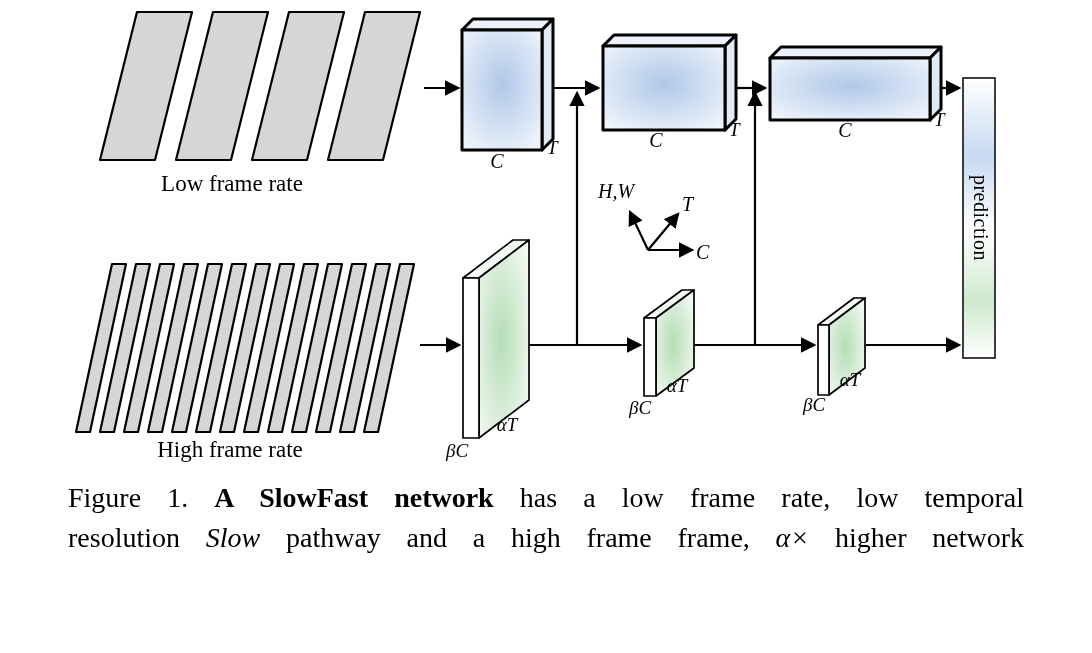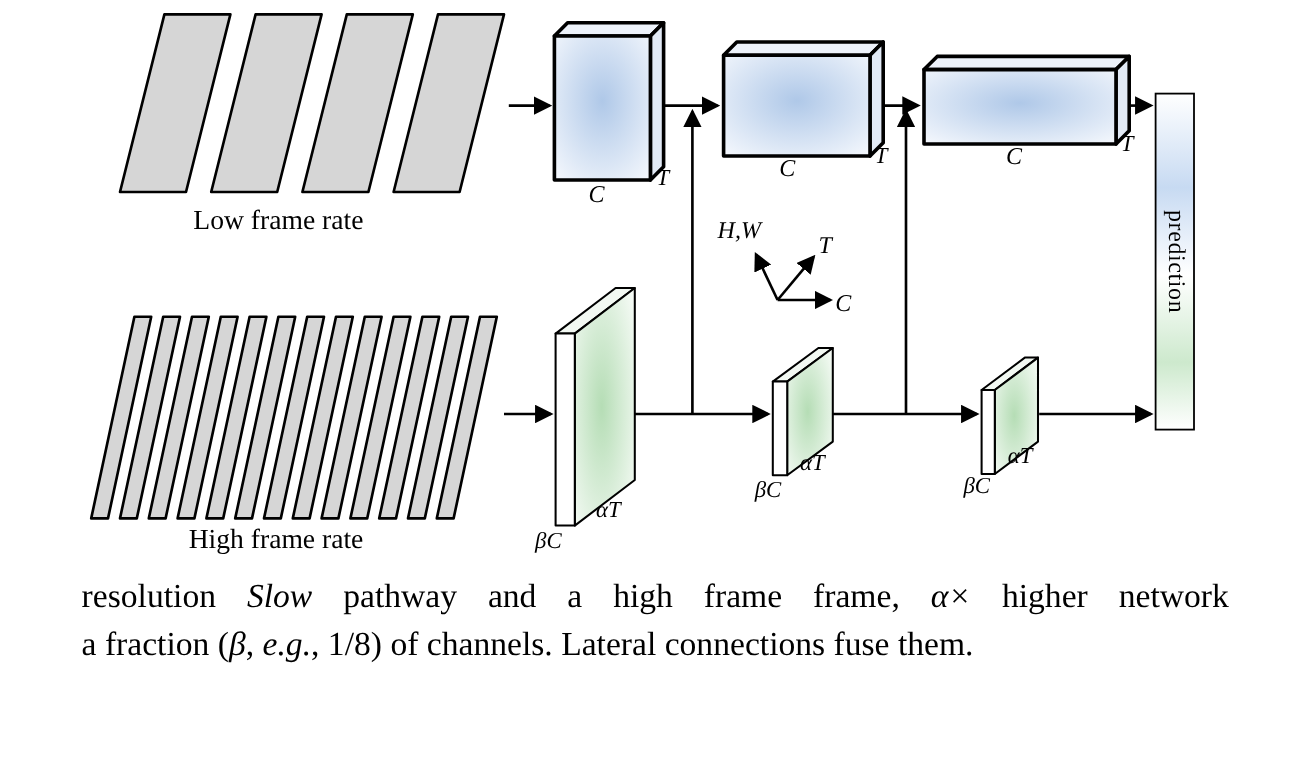--- a/index.html
+++ b/index.html
@@ -152,17 +152,17 @@
       <text x="696" y="259" class="math" text-anchor="start">C</text>
     </g>
 
     <g>
       <rect x="963" y="78" width="32" height="280" fill="url(#gradPred)" stroke="#000" stroke-width="1.5"></rect>
       <text x="979" y="218" class="pred-lbl" text-anchor="middle" transform="rotate(90 979 218)" dominant-baseline="middle">prediction</text>
     </g>
   </svg>
 
   <figcaption class="caption">
+    <div class="cap-line"><span>Figure 1. </span><b>A SlowFast network</b><span> has a low frame rate, low temporal</span></div>
     <div class="cap-line"><span>resolution </span><i>Slow</i><span> pathway and a high frame frame, </span><i>α×</i><span> higher network</span></div>
-    <div class="cap-line last"><span>a fraction (</span><i>β</i><span>, </span><i>e.g.</i><span>, 1/8) of channels. Lateral connections fuse them.</span></div>
   </figcaption>
 
 </div>
 
 </body></html>

